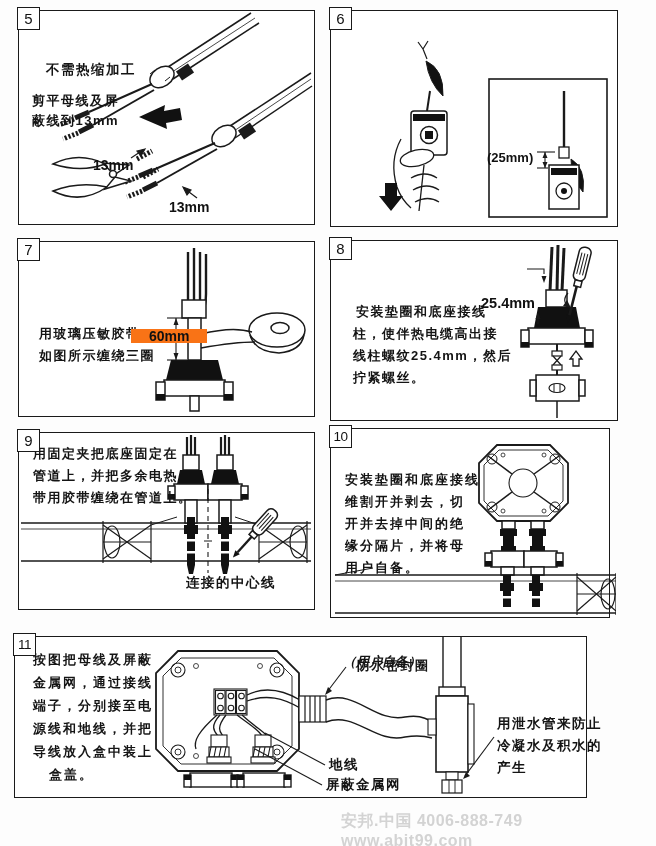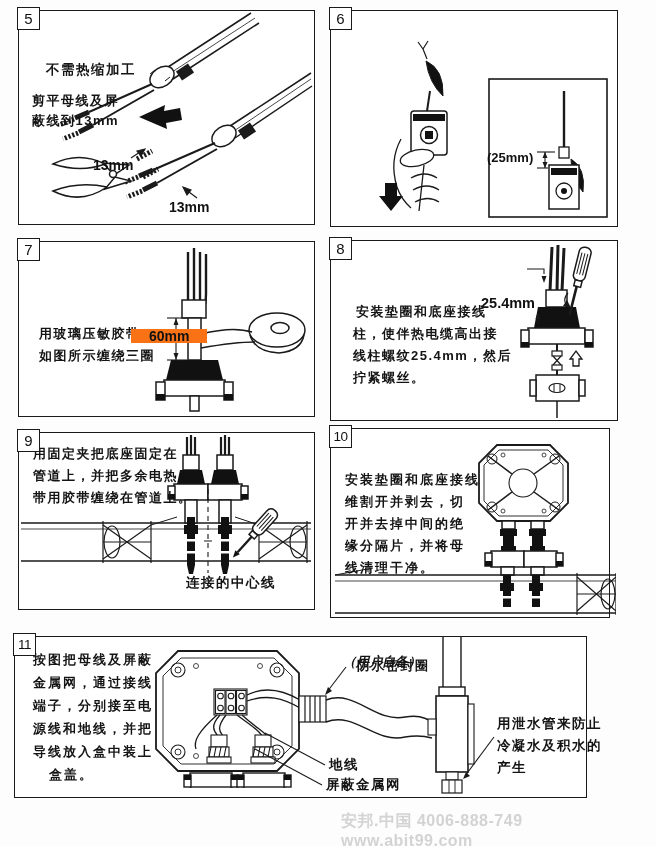--- a/index.html
+++ b/index.html
@@ -341,21 +341,21 @@
           <line x1="246" y1="182" x2="285" y2="148"></line>
         <line x1="246" y1="165" x2="285" y2="165"></line>
         <ellipse cx="277" cy="165" rx="7" ry="15"></ellipse>
       </g>
     </g>
   </svg>
   <div class="t" style="left:14px;top:44px;letter-spacing:2px;">安装垫圈和底座接线</div>
   <div class="t" style="left:14px;top:66px;letter-spacing:2px;">维割开并剥去，切</div>
   <div class="t" style="left:14px;top:88px;letter-spacing:2px;">开并去掉中间的绝</div>
   <div class="t" style="left:14px;top:110px;letter-spacing:2px;">缘分隔片，并将母</div>
-  <div class="t" style="left:14px;top:132px;letter-spacing:2px;">线清理干净。</div>
+  <div class="t" style="left:14px;top:132px;letter-spacing:2px;">用户自备。</div>
 </div>
 
 <div class="panel" style="left:14px;top:636px;width:573px;height:162px;">
   <div class="num" style="font-size:13.5px;letter-spacing:-0.5px;">11</div>
   <svg class="art" width="601" height="159" viewBox="0 0 601 159">
     <g fill="none" stroke="#1a1a1a" stroke-width="1.4">
 
       <polygon points="163,14 262,14 284,36 284,112 262,134 163,134 141,112 141,36" stroke-width="1.8" fill="#fff"></polygon>
       <polygon points="166,21 259,21 277,39 277,109 259,127 166,127 148,109 148,39" stroke-width="0.9"></polygon>
       <circle cx="163" cy="33" r="7" stroke-width="1.1"></circle>

